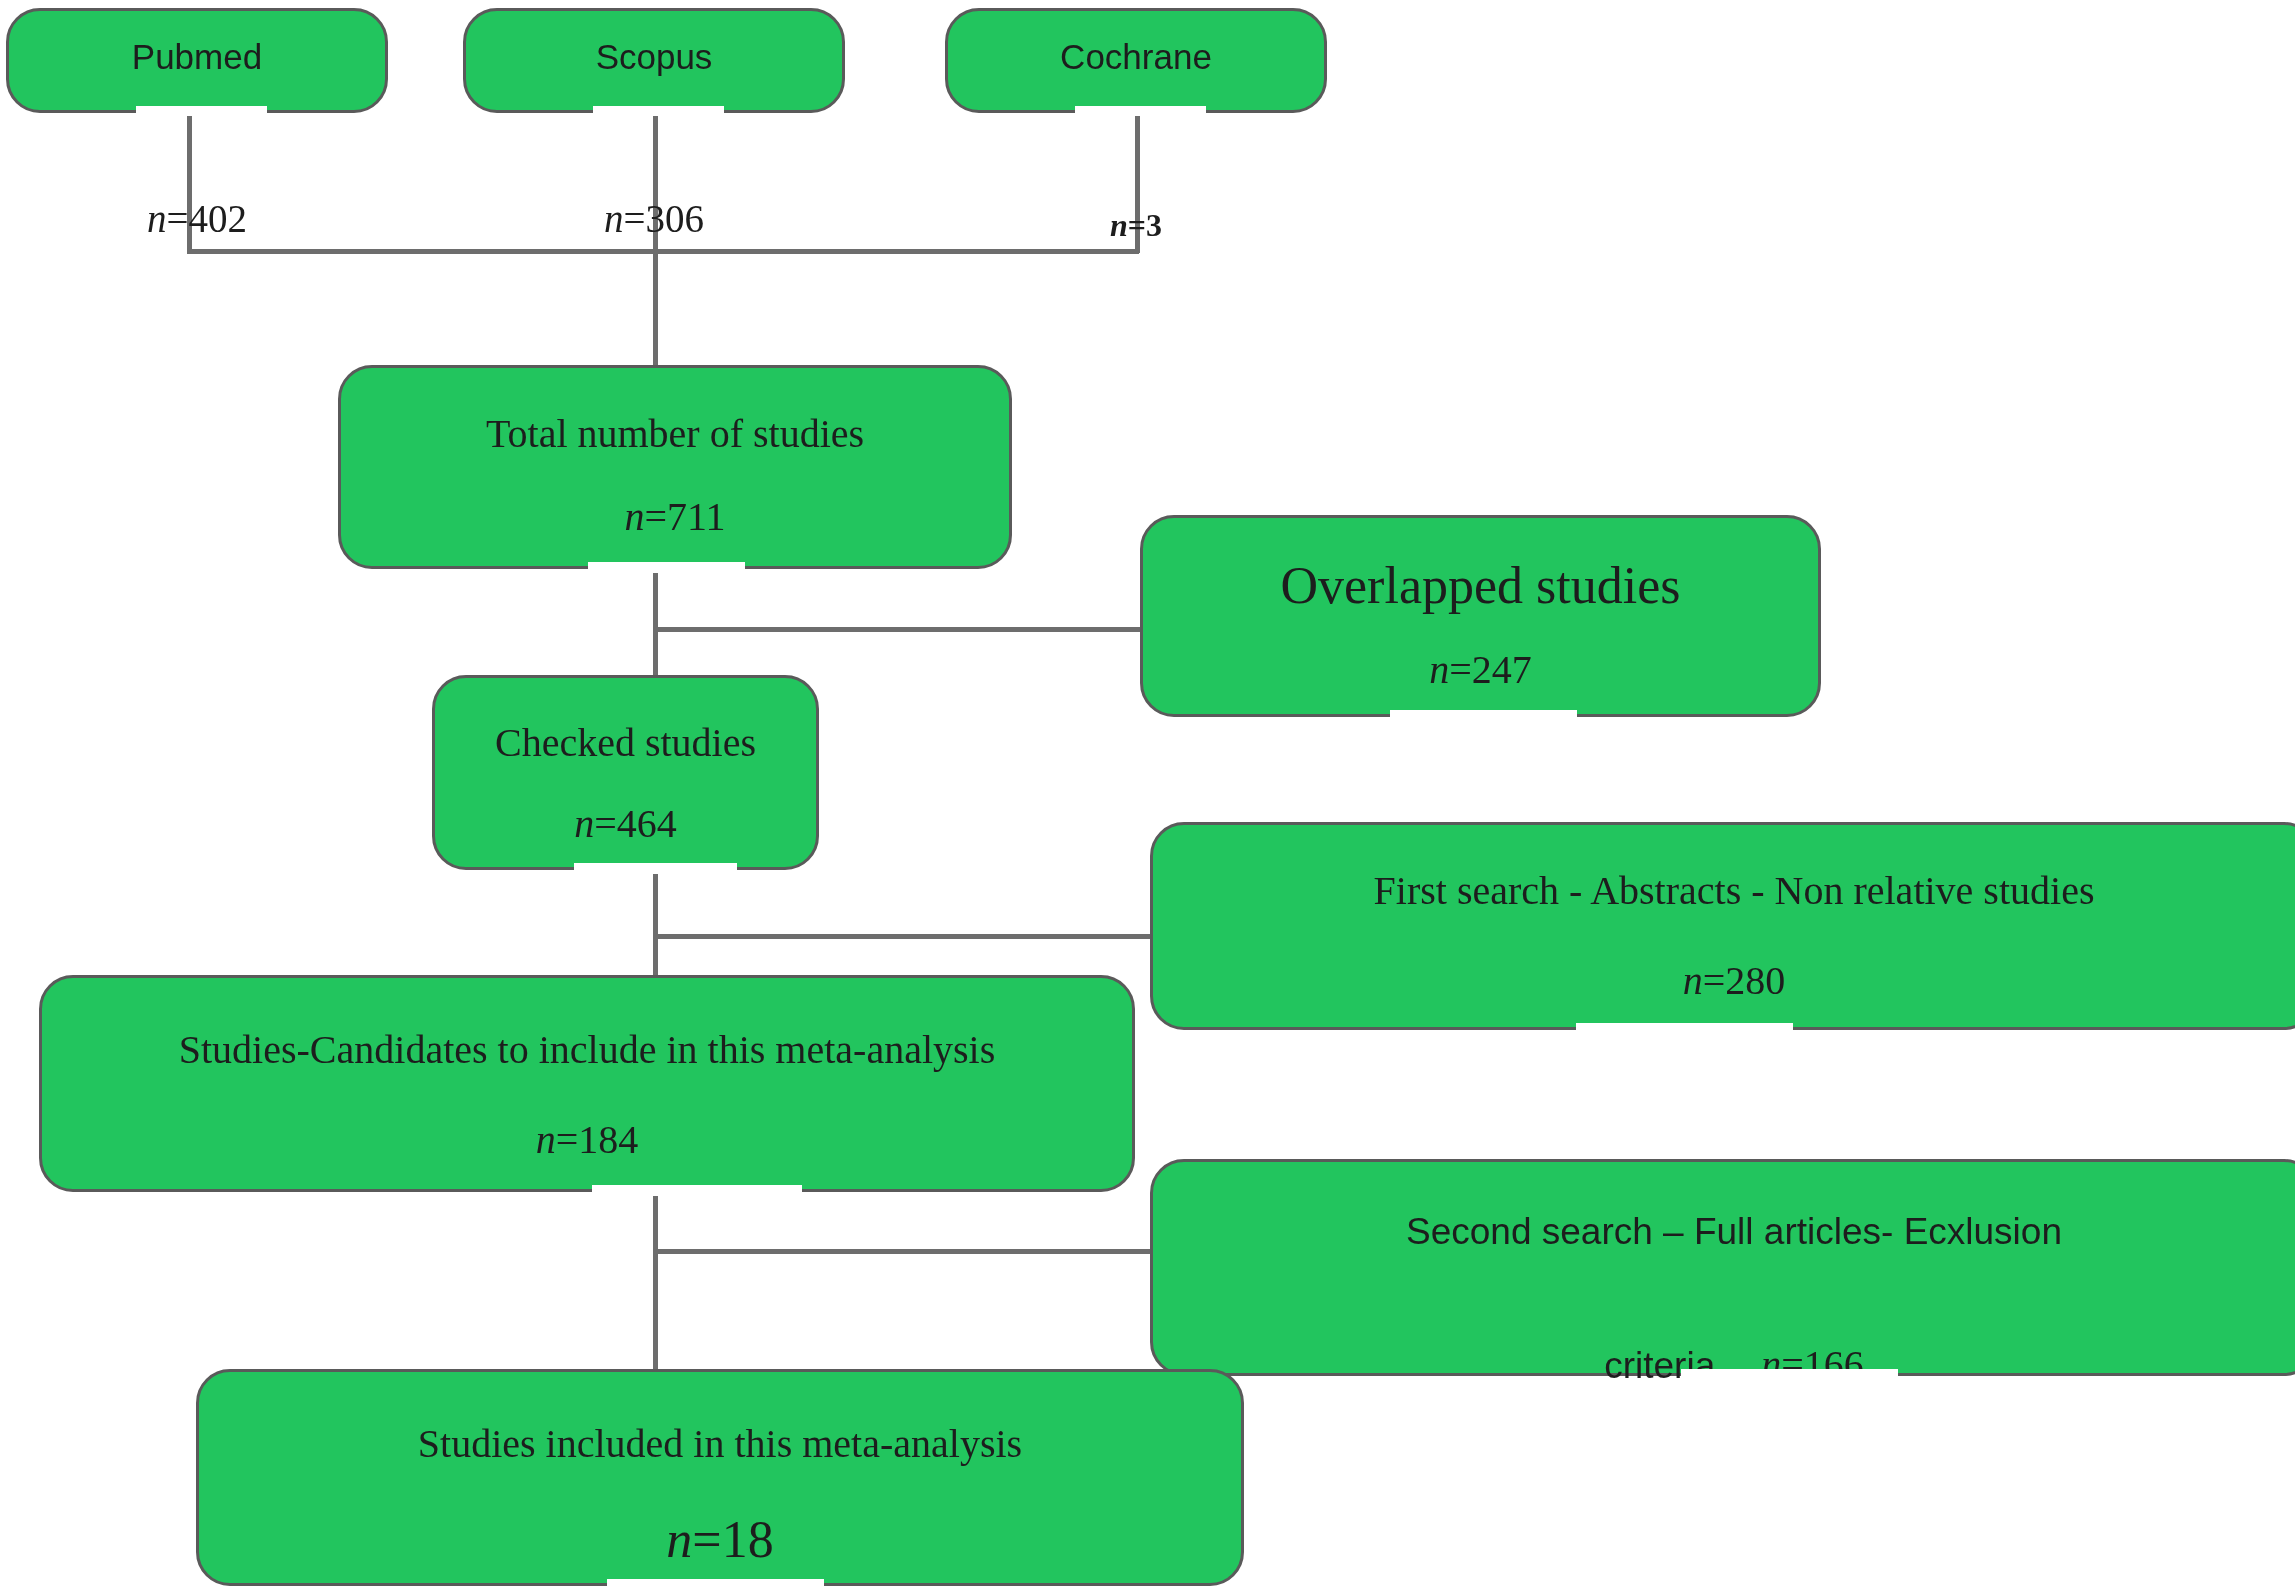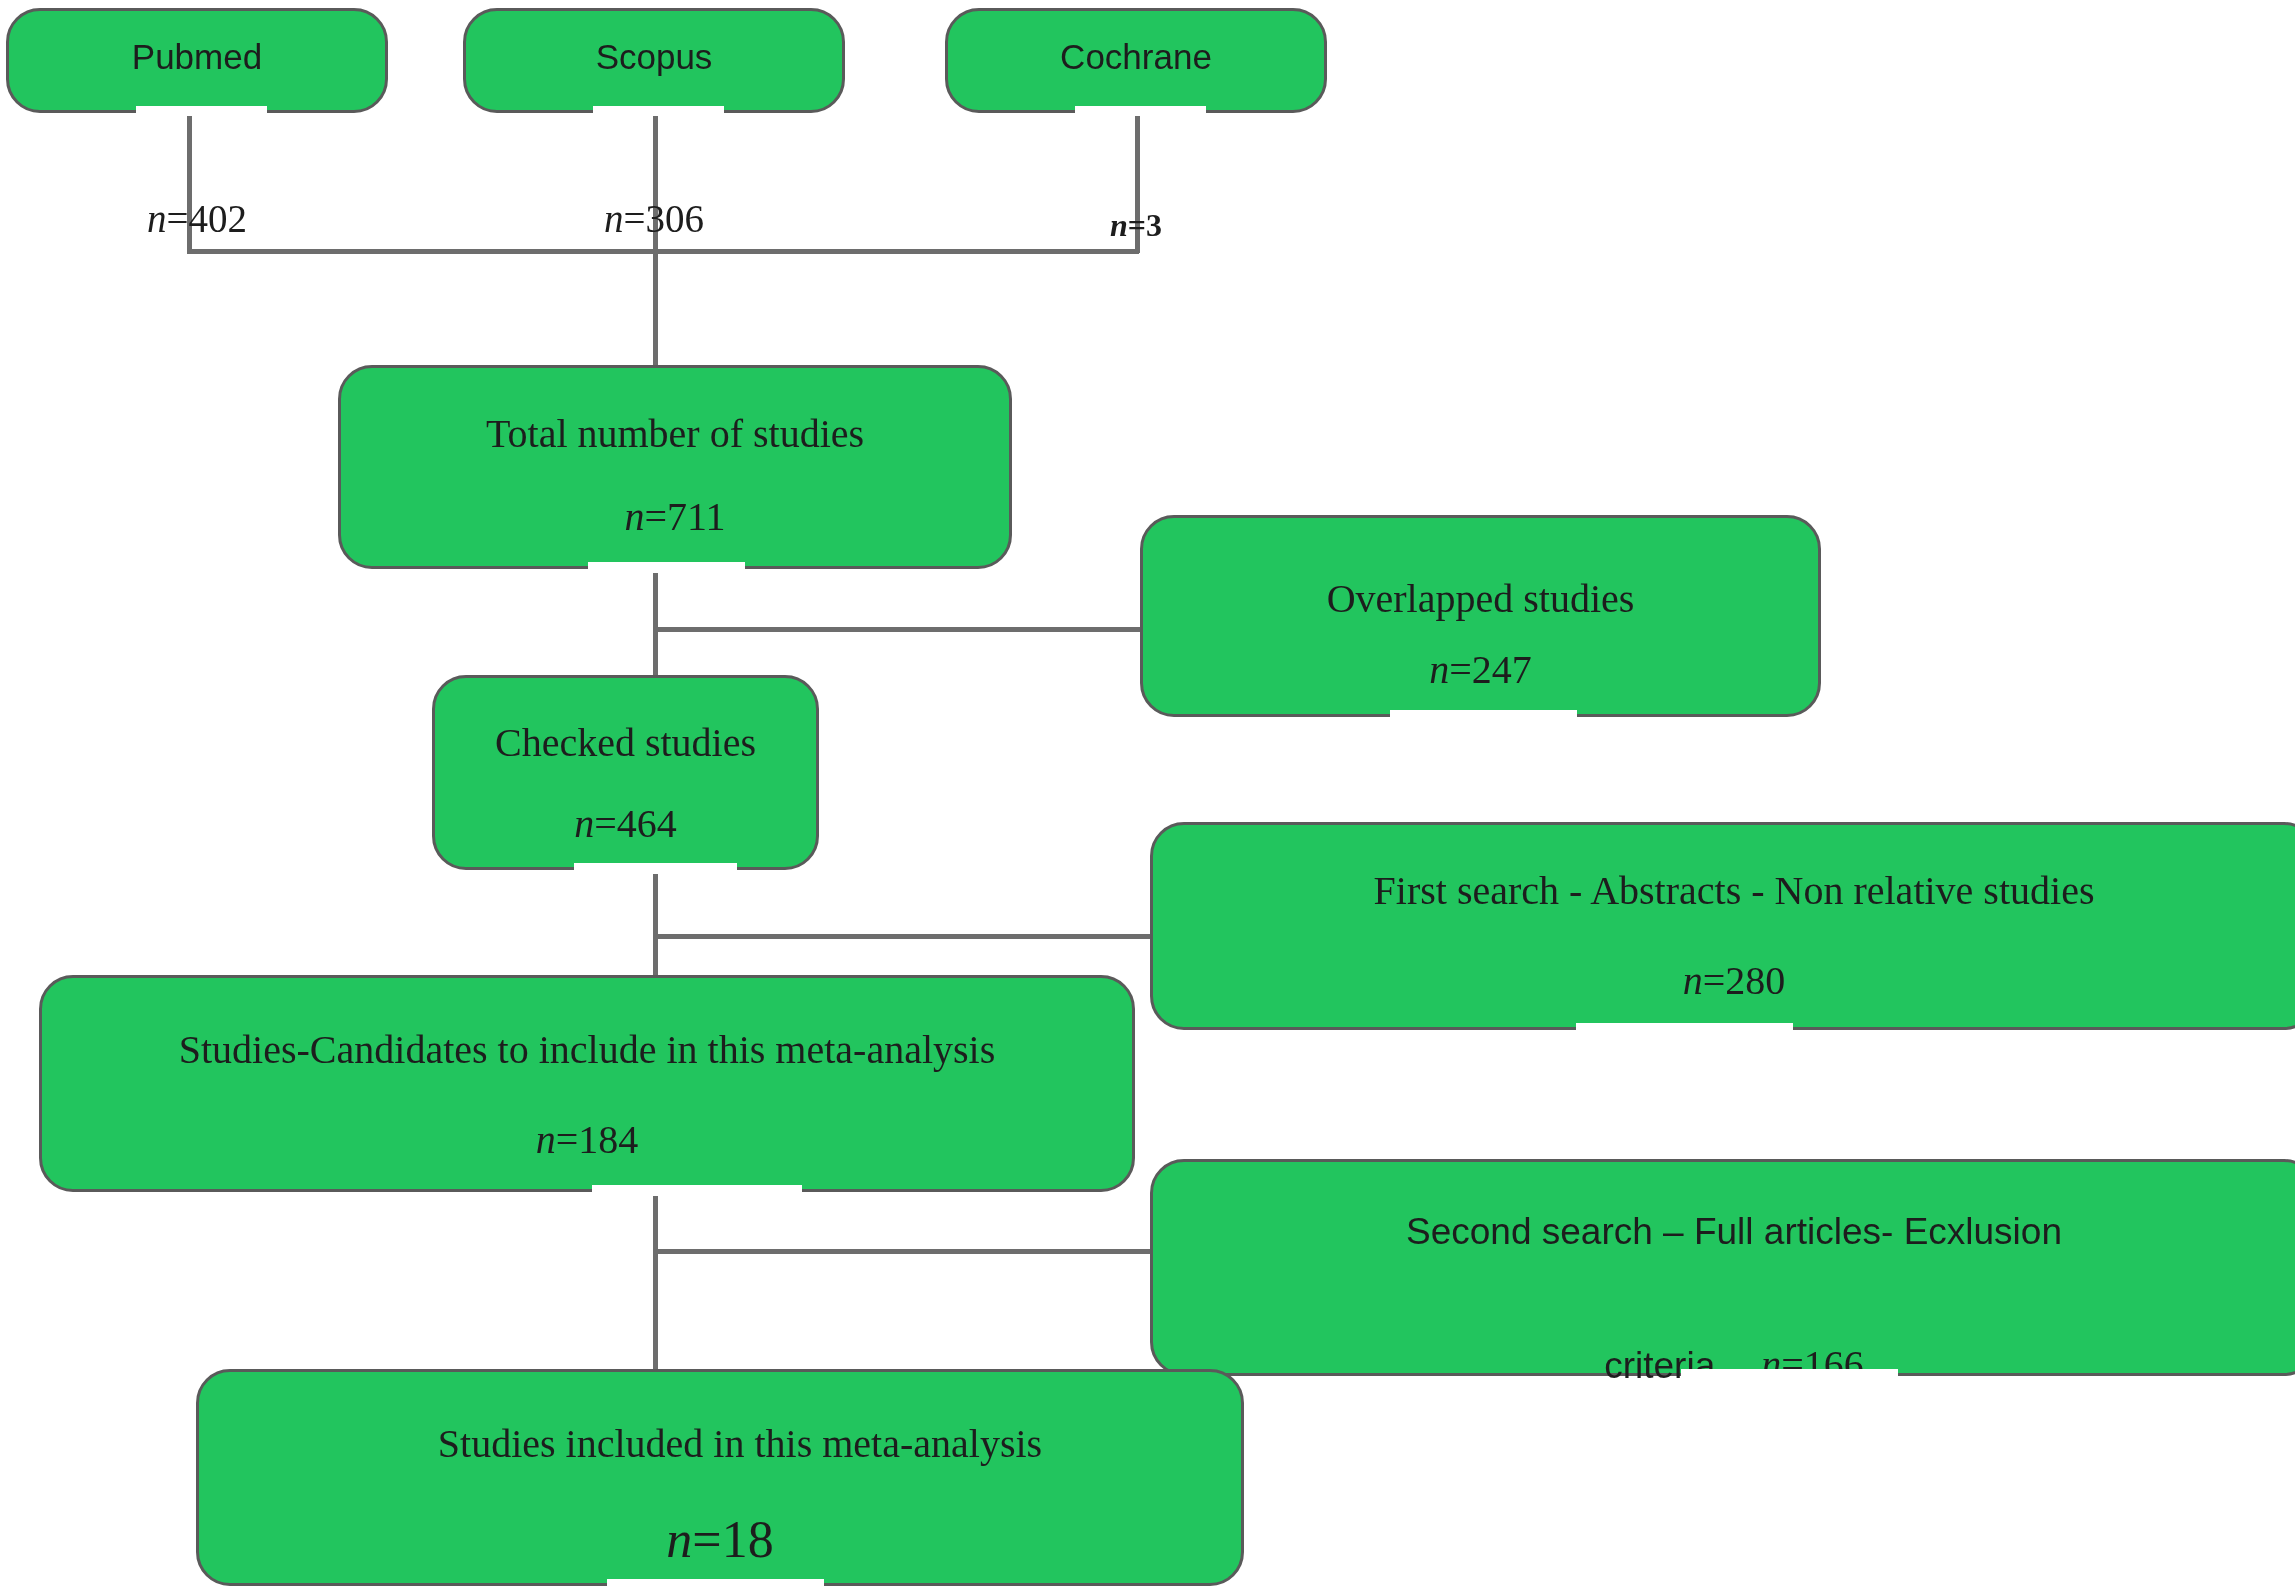--- a/index.html
+++ b/index.html
@@ -118,21 +118,21 @@
 
   <div class="node serif" style="left:338px; top:365px; width:674px; height:204px;">
     <div class="node-label" style="top:46px; font-size:40px;">Total number of studies</div>
     <div class="node-count" style="top:129px; font-size:40px;">
       <span class="nvar">n</span><span class="nval">=</span><span class="nval">711</span>
     </div>
     <div class="notch" style="left:247px; bottom:-6.7px; width:157px;"></div>
   </div>
 
   <div class="node serif" style="left:1140px; top:515px; width:681px; height:202px;">
-    <div class="node-label" style="top:42px; font-size:40px;margin-top:19px;">Overlapped studies</div>
+    <div class="node-label" style="top:42px; font-size:52px;">Overlapped studies</div>
     <div class="node-count" style="top:132px; font-size:40px;">
       <span class="nvar">n</span><span class="nval">=</span><span class="nval">247</span>
     </div>
     <div class="notch" style="left:247px; bottom:-6.7px; width:187px;"></div>
   </div>
 
   <div class="node serif" style="left:432px; top:675px; width:387px; height:195px;">
     <div class="node-label" style="top:45px; font-size:40px; text-align:center;">Checked studies</div>
     <div class="node-count" style="top:126px; font-size:40px;">
       <span class="nvar">n</span><span class="nval">=</span><span class="nval">464</span>
@@ -158,21 +158,21 @@
 
   <div class="node sans" style="left:1150px; top:1159px; width:1168px; height:217px;">
     <div class="node-label" style="top:51px; font-size:37px;">Second search – Full articles- Ecxlusion</div>
     <div class="node-count" style="top:139px; font-size:37px; text-align:center; padding-right:247px;">
       <span>criteria</span><span style="display:inline-block; width:46px;"></span><span class="nvar" style="font-size:40px;">n</span><span class="nval" style="font-size:40px;">=</span><span class="nval" style="font-size:40px;">166</span>
     </div>
     <div class="notch" style="left:528px; bottom:-6.7px; width:217px;"></div>
   </div>
 
   <div class="node serif" style="left:196px; top:1369px; width:1048px; height:217px;">
-    <div class="node-label" style="top:52px; font-size:40px;margin-left:20px;">Studies included in this meta-analysis</div>
+    <div class="node-label" style="top:52px; font-size:40px;">Studies included in this meta-analysis</div>
     <div class="node-count" style="top:142px; font-size:52px; text-align:center; padding-right:397px;">
       <span class="nvar">n</span><span class="nval">=</span><span class="nval">18</span>
     </div>
     <div class="notch" style="left:408px; bottom:-6.7px; width:217px;"></div>
   </div>
 
 </div>
 
 
 </body></html>

